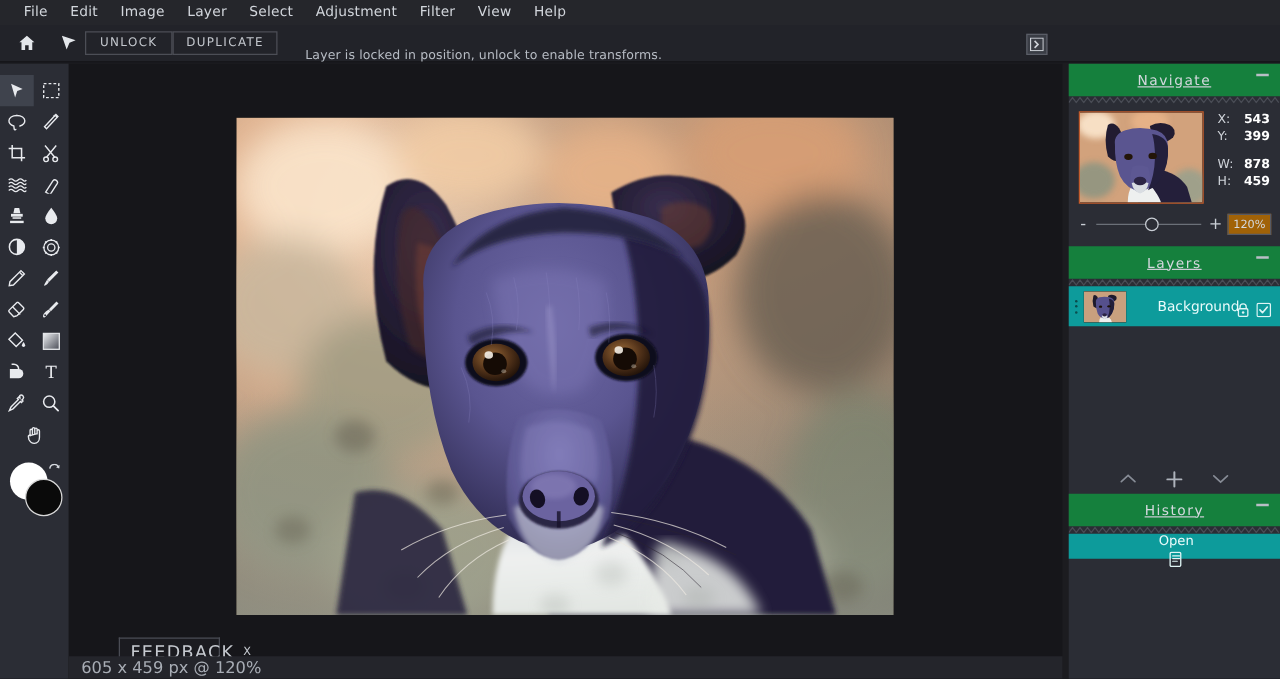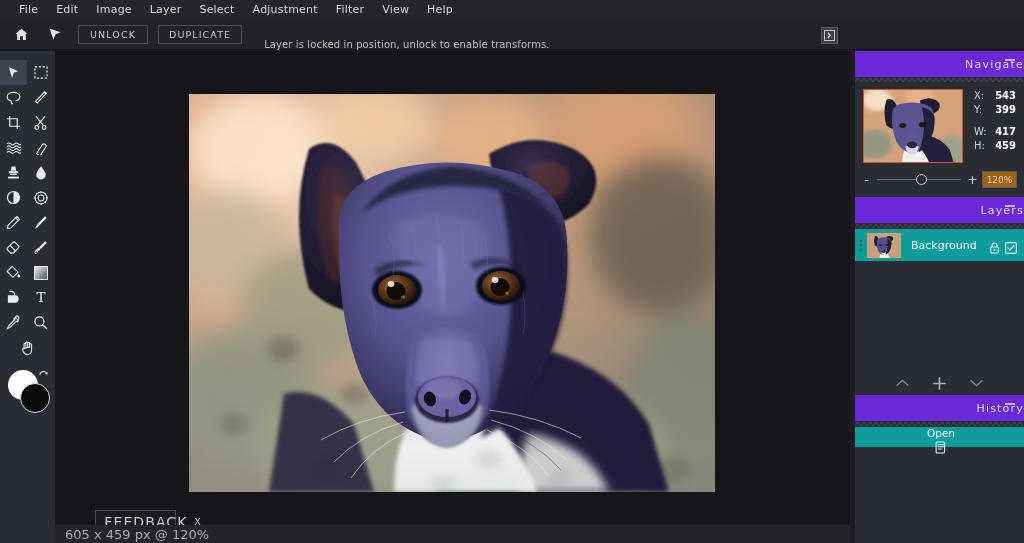--- a/index.html
+++ b/index.html
@@ -29,21 +29,21 @@
     background:#222329;
     display:flex; align-items:center; padding-left:8px;
     border-bottom:1px solid #131316;
   }
   .opt-icon {
     width:26px; height:26px; display:flex; align-items:center; justify-content:center;
     cursor:pointer;
   }
   .opt-icon svg { display:block; }
   .opt-btn {
-    height:19px; min-width:70px; margin-left:10px; padding:0 10px;
+    height:19px; min-width:70px; padding:0 10px;
     border:1px solid #4c4e56; background:transparent;
     color:#c3c7cd; font-size:9.5px; letter-spacing:1.1px;
     font-family:"DejaVu Sans","Liberation Sans",sans-serif;
     display:flex; align-items:center; justify-content:center; cursor:pointer;
   }
   .opt-status {
     margin-left:22px; font-size:10px; color:#b7bcc4; letter-spacing:.1px;margin-top:19px;
   }
   .collapse-btn {
     position:absolute; right:6px; top:27px; width:17px; height:17px;
@@ -105,21 +105,21 @@
   }
   .status-text { font-size:13px; color:#a8adb5; padding-left:10px; }
 
   
   .rightpanel {
     position:absolute; left:855px; top:51px; width:169px; height:492px;
     background:#2b2d35;
   }
   .panel-head {
     position:relative; height:26px; display:flex; align-items:center;
-    justify-content:flex-end; background:#6d28d9;
+    justify-content:center; background:#15803d;text-decoration:underline;
   }
   .panel-title { font-size:11px; letter-spacing:1.2px; color:#d5d9df; }
   .panel-min {
     position:absolute; right:9px; top:8px; width:10px; height:2px;
     background:#b9bec6; cursor:pointer;
   }
   .zigzag { height:6px; width:100%; display:block; }
 
   .nav-body { padding:6px 8px 0 8px; display:flex; }
   .nav-thumb {
@@ -152,21 +152,21 @@
   }
 
   .layer-row {
     margin:0; height:32px; background:#0d9b9b;
     display:flex; align-items:center; position:relative; cursor:pointer;
   }
   .layer-dots { width:12px; display:flex; flex-direction:column; align-items:center; gap:2.5px; }
   .layer-dots i { width:2px; height:2px; background:#0a4d4d; border-radius:50%; display:block; }
   .layer-thumb { width:34px; height:25px; overflow:hidden; background:#2a2620; flex:none; }
   .layer-thumb svg { width:100%; height:100%; display:block; }
-  .layer-name { flex:1; padding-left:10px; font-size:11px; color:#e9fbfb; }
+  .layer-name { flex:1; padding-left:25px; font-size:11px; color:#e9fbfb; }
   .layer-icons { position:absolute; right:7px; bottom:3px; display:flex; gap:5px; }
 
   .layers-space { height:110px; }
   .layer-tools {
     height:24px; display:flex; align-items:center; justify-content:center; gap:22px;
   }
   .layer-tools span { cursor:pointer; display:flex; }
 
   .hist-row {
     height:20px; background:#0d9b9b; display:flex; align-items:center;
@@ -594,21 +594,21 @@
           <span class="k">X:</span>
           <span class="v">543</span>
         </div>
         <div class="coord-row">
           <span class="k">Y:</span>
           <span class="v">399</span>
         </div>
         <div class="coord-gap"></div>
         <div class="coord-row">
           <span class="k">W:</span>
-          <span class="v">417</span>
+          <span class="v">878</span>
         </div>
         <div class="coord-row">
           <span class="k">H:</span>
           <span class="v">459</span>
         </div>
       </div>
     </div>
 
     <div class="zoomrow">
       <span class="zm-sign">-</span>

